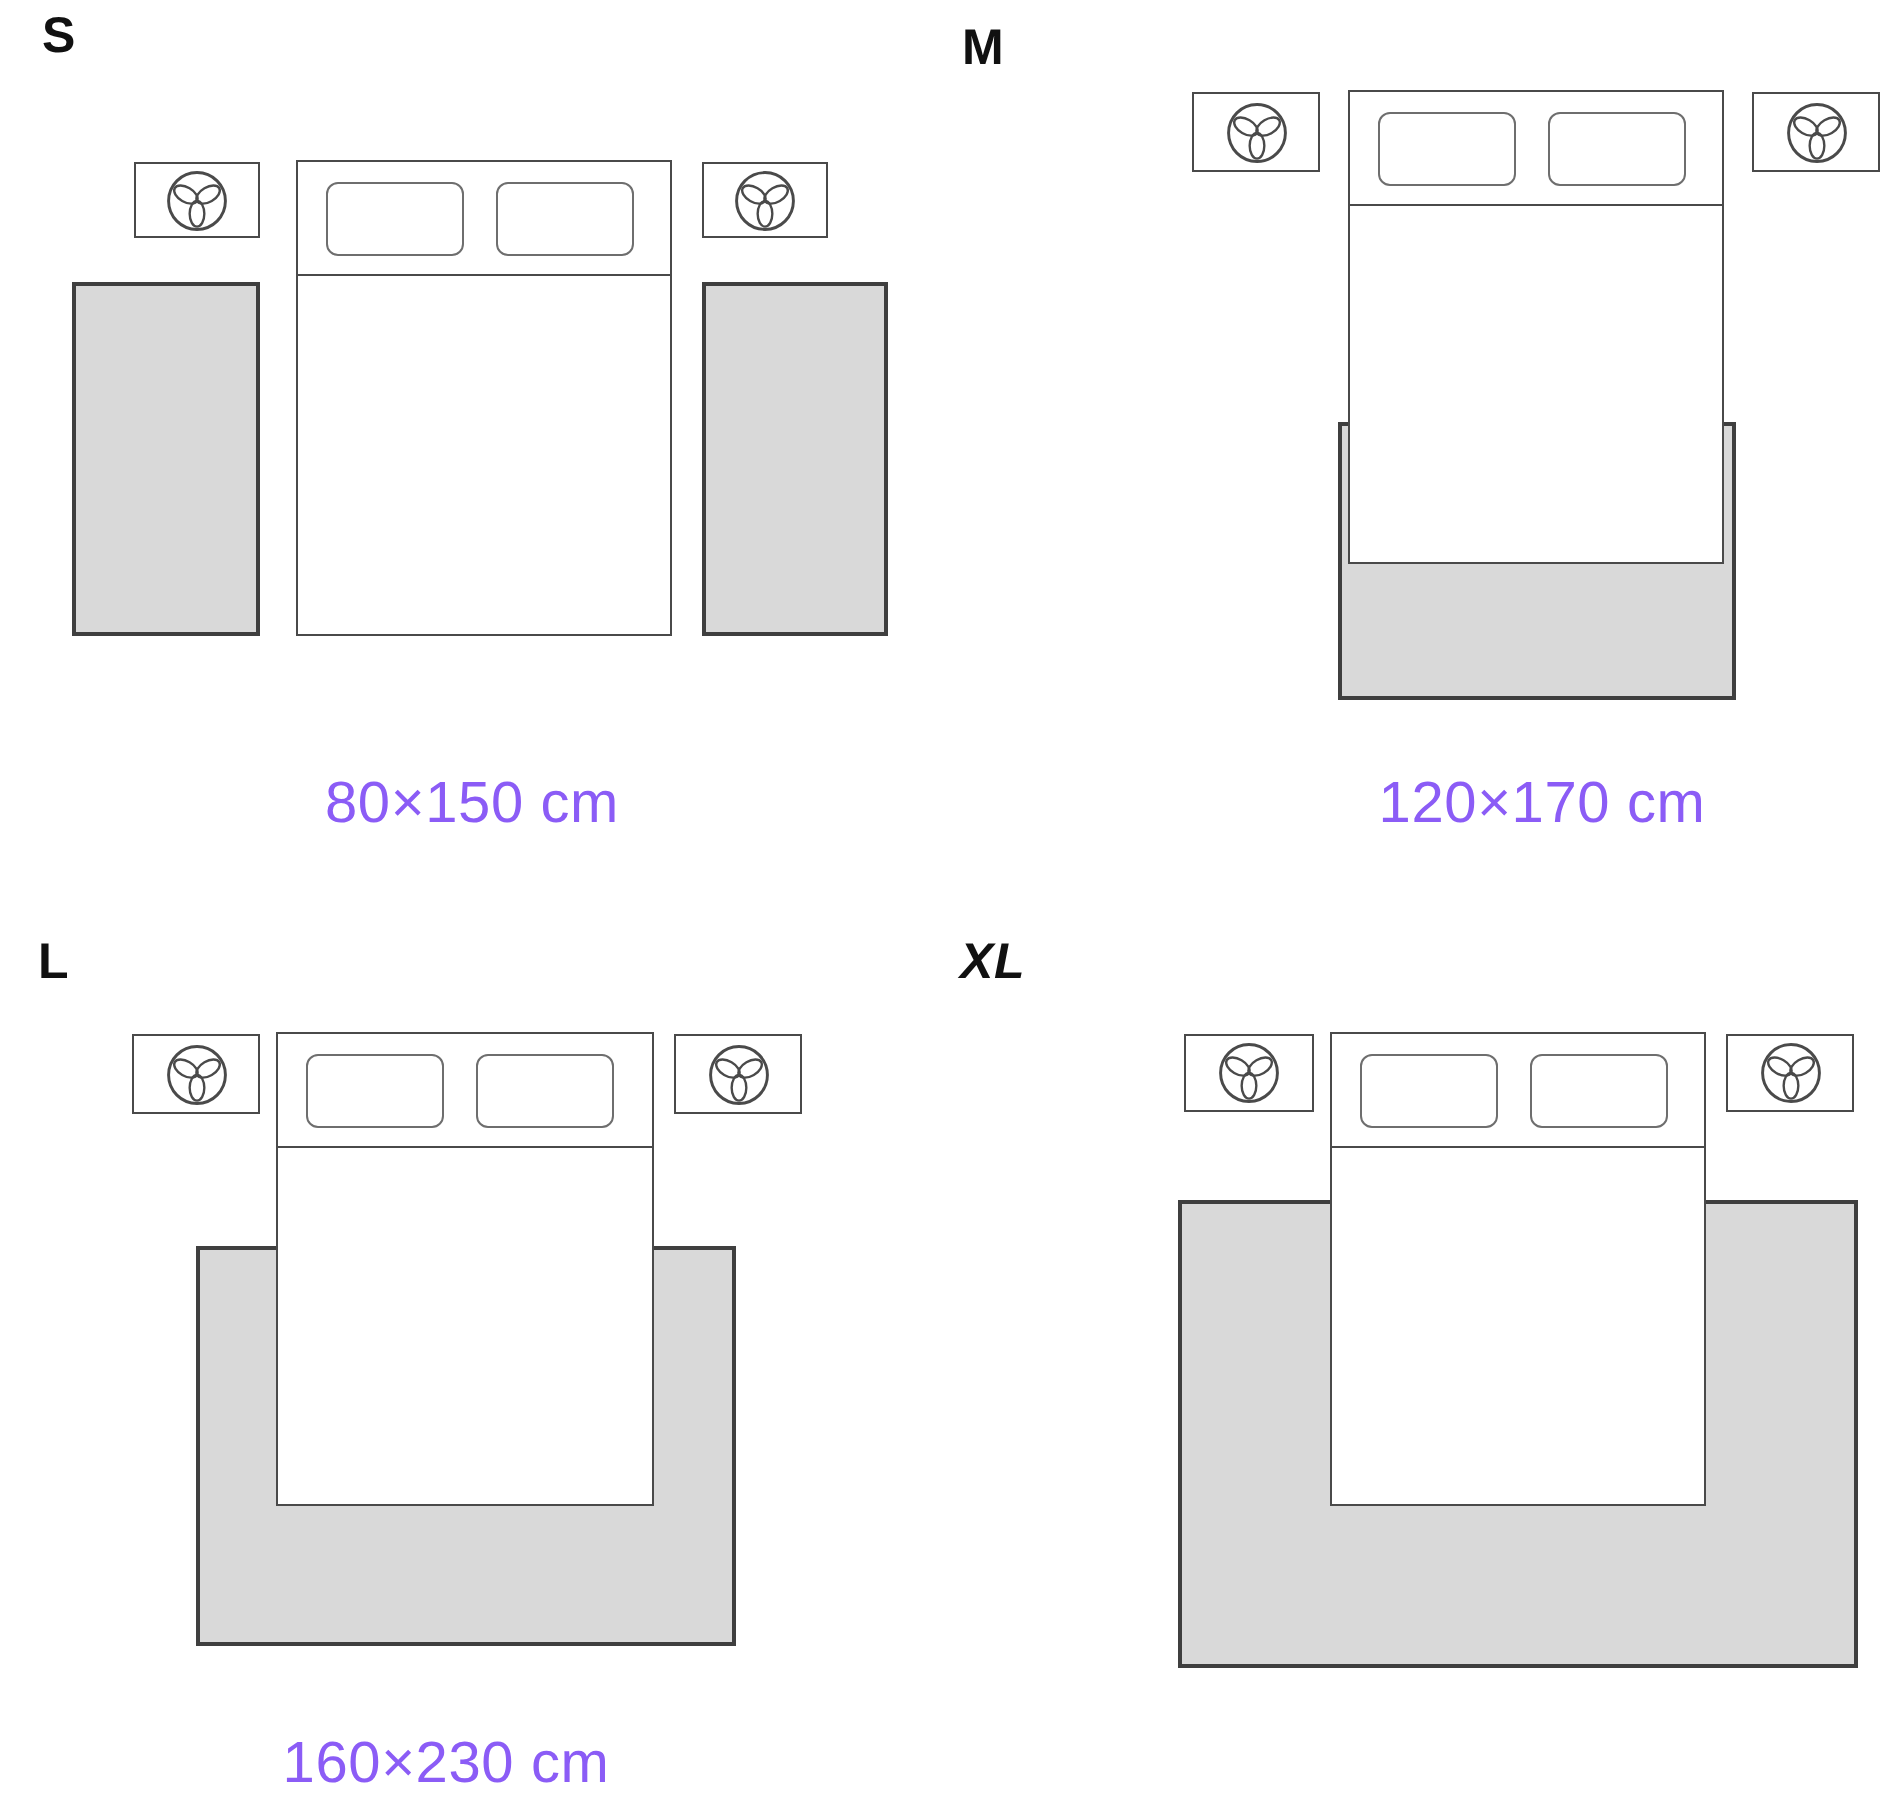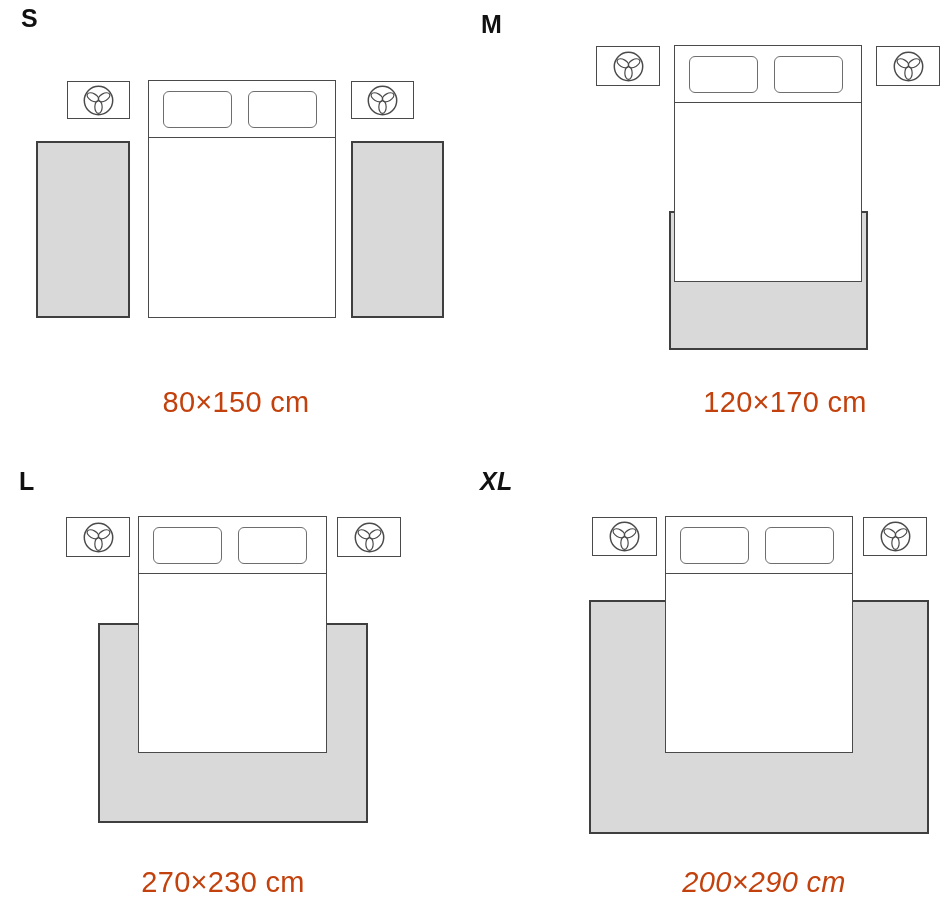--- a/index.html
+++ b/index.html
@@ -25,21 +25,21 @@
     font-weight: 700;
     color: #111111;
     letter-spacing: 0.3px;
   }
   .caption {
     position: absolute;
     width: 220px;
     text-align: center;
     font-size: 29px;
     line-height: 1;
-    color: #c2410c;
+    color: #8b5cf6;
     letter-spacing: 0.3px;
   }
 
   .rug {
     position: absolute;
     background: #d9d9d9;
     border: 2px solid #3f3f3f;
     box-sizing: border-box;
     z-index: 1;
   }
@@ -88,21 +88,21 @@
   .q-s .ns-right   { left: 351px; top: 81px;  width: 63px;  height: 38px; }
   .q-s .bed        { left: 148px; top: 80px;  width: 188px; height: 238px; }
   .q-s .caption    { left: 126px; top: 388px; }
 
   
   .q-m .size-label { left: 6px; top: 12px; }
   .q-m .rug-main   { left: 194px; top: 211px; width: 199px; height: 139px; }
   .q-m .ns-left    { left: 121px; top: 46px;  width: 64px;  height: 40px; }
   .q-m .ns-right   { left: 401px; top: 46px;  width: 64px;  height: 40px; }
   .q-m .bed        { left: 199px; top: 45px;  width: 188px; height: 237px; }
-  .q-m .caption    { left: 200px; top: 388px; }
+  .q-m .caption    { left: 186px; top: 388px; }
 
   
   .q-l .size-label { left: 19px; top: 19px; }
   .q-l .rug-main   { left: 98px;  top: 173px; width: 270px; height: 200px; }
   .q-l .ns-left    { left: 66px;  top: 67px;  width: 64px;  height: 40px; }
   .q-l .ns-right   { left: 337px; top: 67px;  width: 64px;  height: 40px; }
   .q-l .bed        { left: 138px; top: 66px;  width: 189px; height: 237px; }
   .q-l .caption    { left: 113px; top: 418px; }
 
   
@@ -214,21 +214,21 @@
         </g>
       </svg>
     </div>
 
     <div class="bed">
       <div class="pillow pillow-1"></div>
       <div class="pillow pillow-2"></div>
       <div class="bed-divider"></div>
     </div>
 
-    <div class="caption">270×230 cm</div>
+    <div class="caption">160×230 cm</div>
   </section>
 
   <section class="quadrant q-xl">
     <h2 class="size-label">XL</h2>
 
     <div class="rug rug-main"></div>
 
     <div class="nightstand ns-left">
       <svg width="33" height="33" viewBox="0 0 36 36">
         <circle cx="18" cy="18" r="15.5" fill="none" stroke="#4a4a4a" stroke-width="1.6"></circle>
@@ -249,16 +249,15 @@
         </g>
       </svg>
     </div>
 
     <div class="bed">
       <div class="pillow pillow-1"></div>
       <div class="pillow pillow-2"></div>
       <div class="bed-divider"></div>
     </div>
 
-    <div class="caption">200×290 cm</div>
   </section>
 
 </div>
 
 </body></html>

